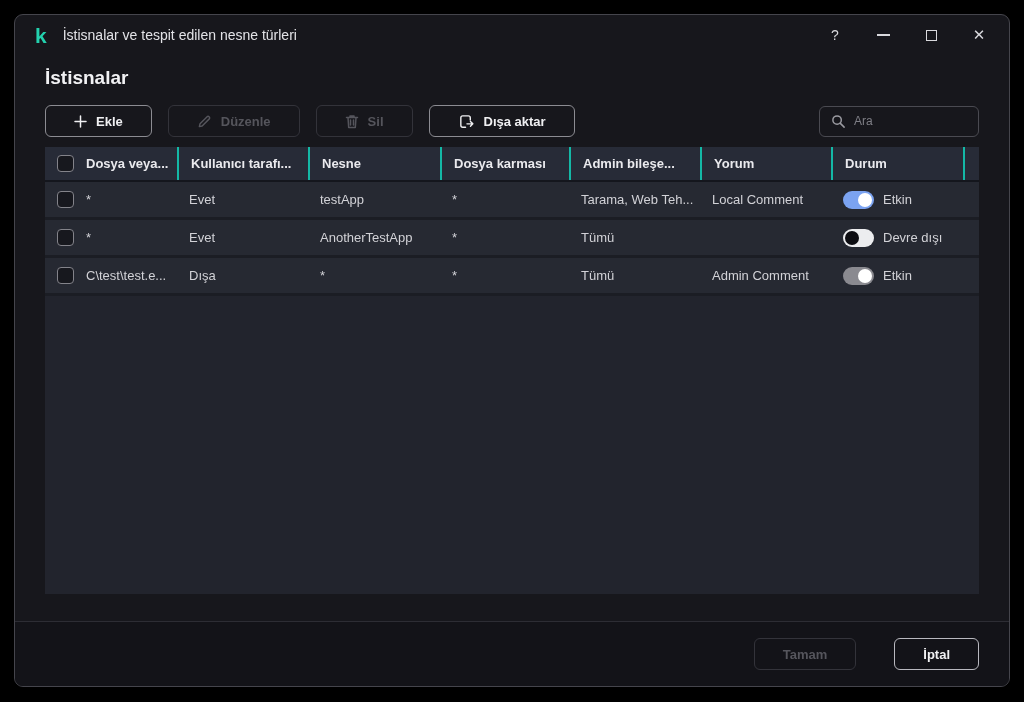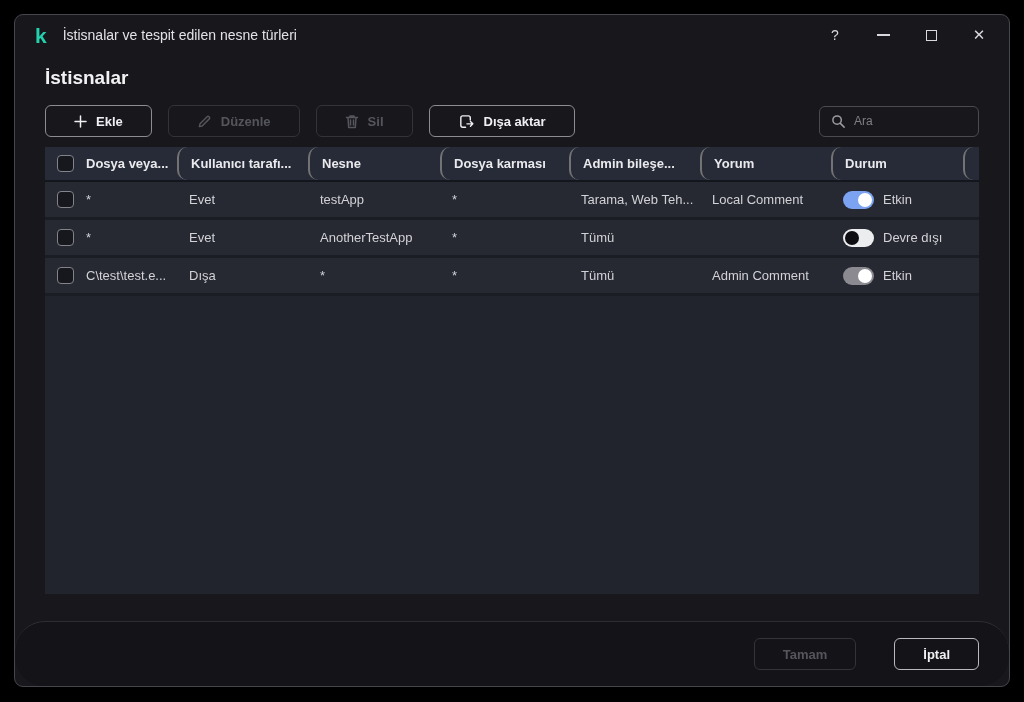--- a/index.html
+++ b/index.html
@@ -42,42 +42,42 @@
                   color:#e6e6ea; font-size:12px; font-family:"Liberation Sans", sans-serif; }
   .search input::placeholder { color:#7f7f86; }
 
   
   .table { margin-top:10px; flex:1; min-height:0; background:#0c4a6e; display:flex;
            flex-direction:column; }
   .trow { display:grid; grid-template-columns:132px 131px 132px 129px 131px 131px 132px 18px;
           align-items:center; flex:0 0 auto; }
   .thead { background:#272b37; height:35px; border-bottom:2px solid #14161d; }
   .thead .cell { font-weight:bold; color:#eaeaee; height:100%; display:flex; align-items:center; }
-  .thead .cell + .cell { border-left:2px solid #737373;border-radius:10px; }
+  .thead .cell + .cell { border-left:2px solid #14b8a6; }
   .cell { font-size:13px; color:#d2d2d7; padding:0 12px; white-space:nowrap; overflow:hidden; }
   .cell.first { display:flex; align-items:center; gap:12px; padding-left:12px; }
   .drow { background:#262932; height:38px; border-bottom:3px solid #1b1d24; }
   .tfill { flex:1; background:#22242d; }
 
   .checkbox { width:17px; height:17px; flex:0 0 auto; border:1.5px solid #83838a;
               border-radius:4px; background:#17181e; cursor:pointer; }
 
   .status-wrap { display:flex; align-items:center; gap:9px; }
   .tg { position:relative; width:31px; height:18px; border-radius:9px; flex:0 0 auto; cursor:pointer; }
   .tg .knob { position:absolute; top:2px; width:14px; height:14px; border-radius:50%; }
   .tg-on { background:var(--toggle-on,#7ba3f1); }
   .tg-on .knob { left:15px; background:#fff; }
   .tg-off { background:var(--toggle-off,#ecedef); }
   .tg-off .knob { left:2px; background:#0d0d12; }
   .tg-on-disabled { background:var(--toggle-dis,#8a8a90); }
   .tg-on-disabled .knob { left:15px; background:#fff; }
 
   
   .footer { flex:0 0 65px; margin-top:27px; border-top:1px solid #2d2d34; background:#131318;
-            display:flex; align-items:center; justify-content:flex-end; gap:17px; padding:0 30px;border-radius:30px; }
+            display:flex; align-items:center; justify-content:flex-end; gap:17px; padding:0 30px; }
   .footer .btn { font-weight:bold; }
   .btn.primary-cancel { border-color:#b9b9bf;margin-left:21px; }
 </style>
 </head>
 <body>
 
 <div class="window">
 
   <div class="titlebar">
     <span class="logo">k</span>

